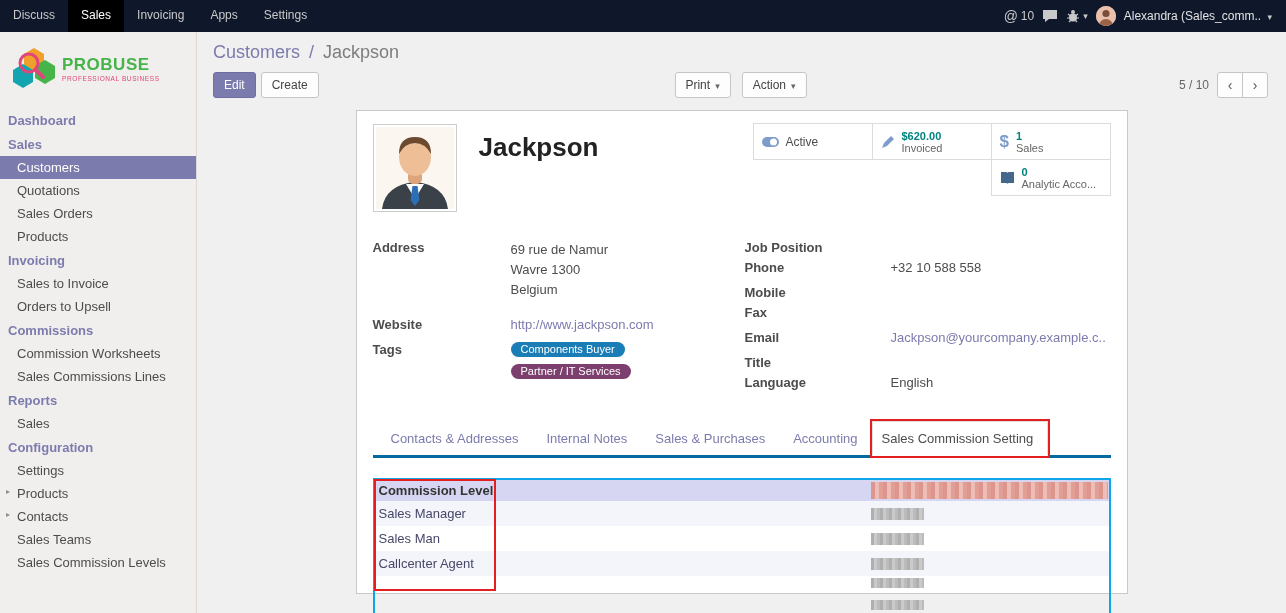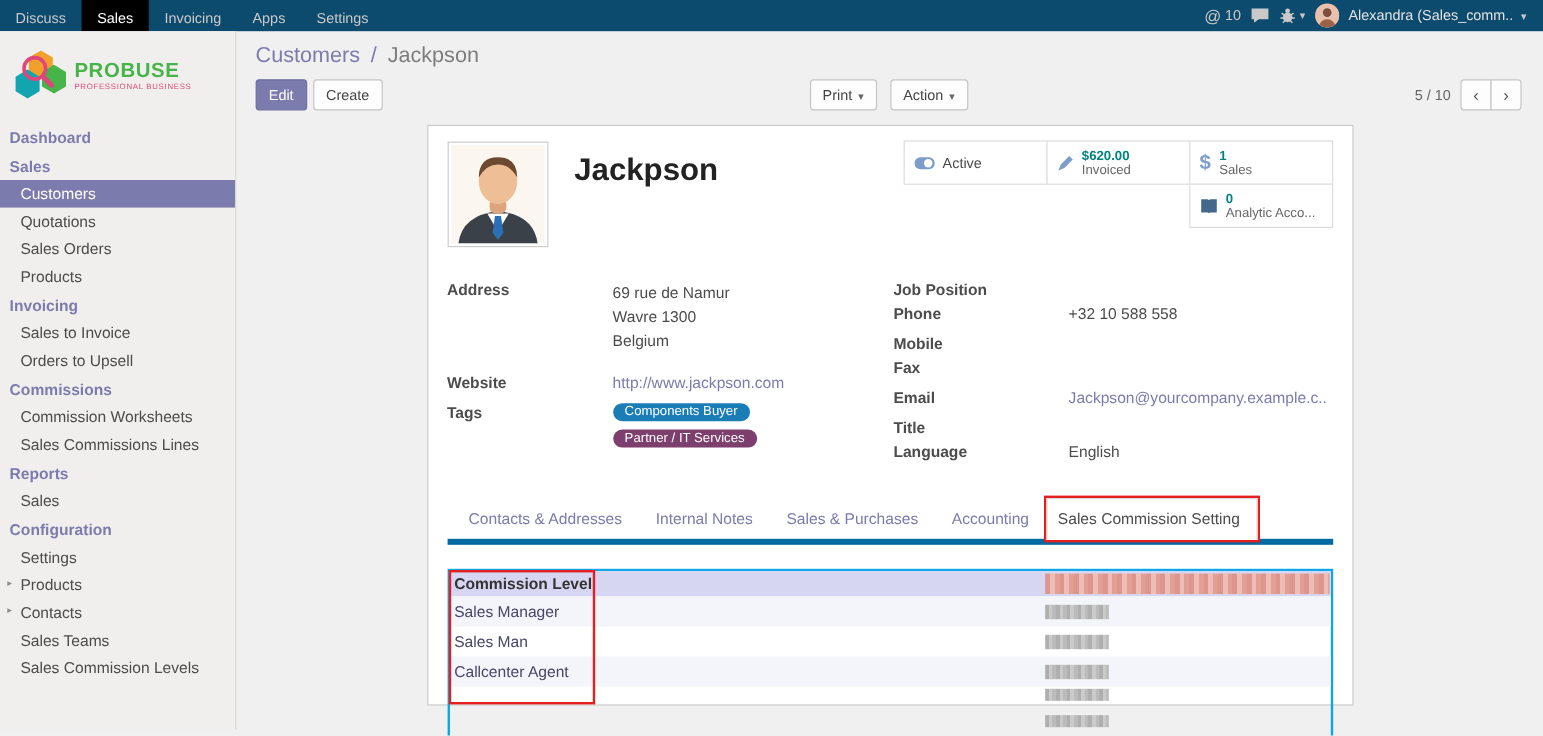--- a/index.html
+++ b/index.html
@@ -1,20 +1,20 @@
 <!DOCTYPE html>
 <html><head>
 <meta charset="utf-8">
 <style>
   * { box-sizing: border-box; margin: 0; padding: 0; }
   html,body { width:1286px; height:613px; overflow:hidden;
     font-family:"Liberation Sans", sans-serif; font-size:13px; color:#4c4c4c; background:#f0f0f0; }
 
   
-  .topbar { height:26px; background:#0c4a6e; display:flex; align-items:stretch; color:#c9c9c9; font-size:12px; }
+  .topbar { height:32px; background:#0f172a; display:flex; align-items:stretch; color:#c9c9c9; font-size:12px; }
   .topbar .menu { display:flex; }
   .topbar .menu-item { padding:0 13px; line-height:31px; cursor:pointer; }
   .topbar .menu-item.active { background:#000; color:#fff; }
   .topbar .right { margin-left:auto; display:flex; align-items:center; gap:8px; padding-right:14px; }
   .mention { display:flex; align-items:center; gap:3px; }
   .mention::before { content:"@"; font-size:14px; color:#c9c9c9; }
   .systray-icn { display:flex; align-items:center; }
   .caret::after { content:"▾"; font-size:9px; color:#c9c9c9; margin-left:3px; }
   .tb-avatar { width:20px; height:20px; border-radius:50%; overflow:hidden; background:#e8c0ac; }
   .user-name { color:#e2e2e2; white-space:nowrap; }
@@ -87,21 +87,21 @@
   .addr-lines div { line-height:20px; }
   .link { color:#7c7bad; cursor:pointer; }
   .mt16 { margin-top:17px; } .mt10 { margin-top:10px; }
   .gap6 { margin-bottom:10px; }
   .tags { display:flex; flex-direction:column; gap:7px; align-items:flex-start; }
   .pill { color:#fff; font-size:11px; padding:1px 10px 2px; border-radius:10px; cursor:pointer; white-space:nowrap; }
   .pill.blue { background:#1b7db6; }
   .pill.purple { background:#7d3f6d; }
 
   
-  .tabs { display:flex; margin-top:26px; border-bottom:5px solid #0369a1; padding-left:4px; align-items:flex-end; }
+  .tabs { display:flex; margin-top:26px; border-bottom:3px solid #0369a1; padding-left:4px; align-items:flex-end; }
   .tab { padding:9px 14px; color:#7c7bad; cursor:pointer; font-size:13px; white-space:nowrap; }
   .tab.active { color:#4c4c4c; background:#fff; border:1px solid #ddd; border-bottom:1px solid #fff;
                 margin-bottom:-1px; box-shadow:0 0 0 2px #e3201f; position:relative; z-index:2;padding-left:9px; }
 
   
   .table-wrap { margin-top:20px; border:2px solid #0ea5e9; position:relative; }
   .crow { display:flex; align-items:center; }
   .c1 { width:120px; padding:0 4px; overflow:hidden; white-space:nowrap; }
   .cmid { flex:1; }
   .c3 { width:238px; display:flex; align-items:center; }

